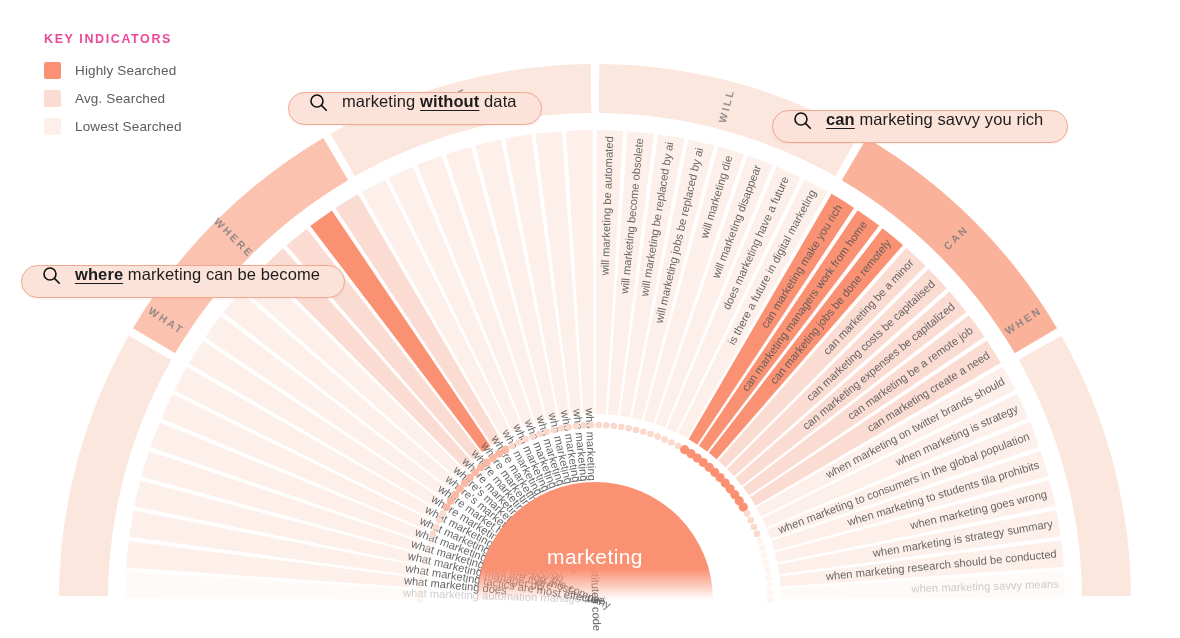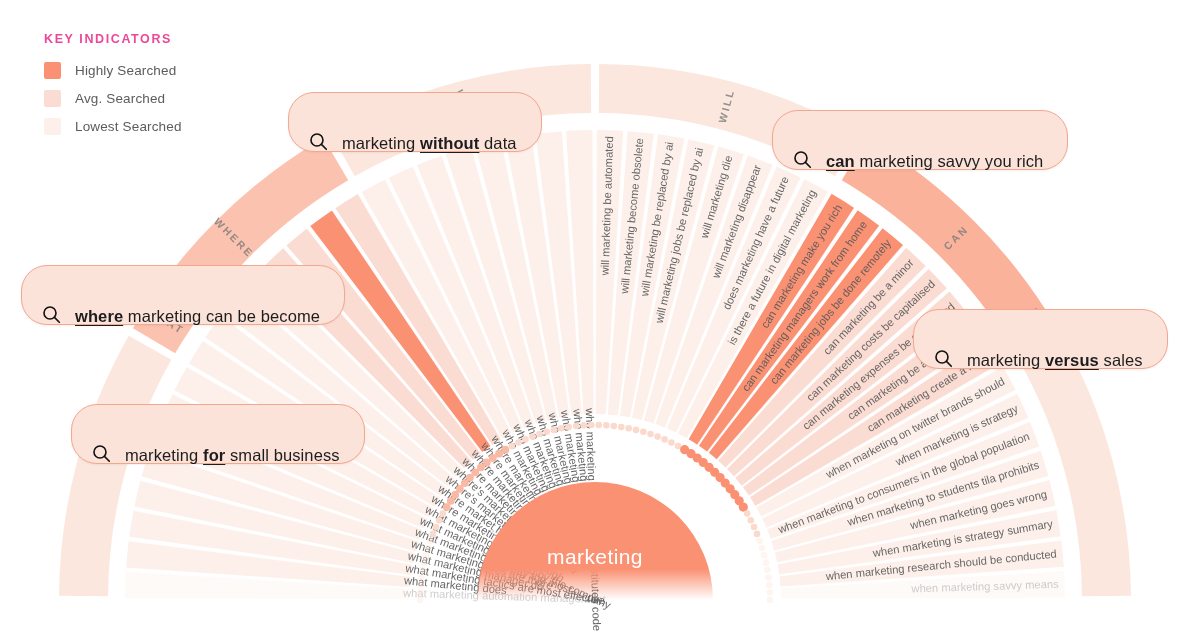--- a/index.html
+++ b/index.html
@@ -19,22 +19,22 @@
   #legend .legend-title{
     font-size:12.5px;letter-spacing:1.6px;font-weight:700;color:#ec4899;
     margin-bottom:16px;
   }
   #legend .legend-row{display:flex;align-items:center;margin-bottom:11px;}
   #legend .sw{width:17px;height:17px;border-radius:2px;margin-right:14px;flex:0 0 auto;}
   #legend .lab{font-size:13.5px;color:#5c5c5c;letter-spacing:.15px;}
 
   
   .bubble{
-    position:absolute;z-index:60;display:flex;align-items:flex-end;
-    box-sizing:border-box;height:60px;border-radius:26px;
+    position:absolute;z-index:60;display:flex;align-items:flex-start;
+    box-sizing:border-box;height:33px;border-radius:26px;
     background:#FCE3DA;border:1px solid #F2A78F;
     padding:0 24px 0 20px;white-space:nowrap;
     box-shadow:0 1px 2px rgba(180,110,85,.10);
   }
   .bubble .mag{flex:0 0 auto;margin-right:14px;display:block;}
   .bubble .txt{font-size:16.5px;color:#1d1d1d;letter-spacing:.1px;line-height:1;}
   .bubble .txt b{font-weight:700;text-decoration:underline;text-underline-offset:2.5px;}
 
   #bubble-without{left:288px;top:92px;}
   #bubble-can{left:772px;top:110px;}
@@ -324,29 +324,15 @@
   </div>
 
   <div class="bubble" id="bubble-where">
     <svg class="mag" width="19" height="19" viewBox="0 0 20 20">
       <circle cx="8.4" cy="8.4" r="6.3" fill="none" stroke="#111" stroke-width="1.7"></circle>
       <line x1="13.1" y1="13.1" x2="18.2" y2="18.2" stroke="#111" stroke-width="1.7" stroke-linecap="round"></line>
     </svg>
     <span class="txt"><span></span><b>where</b><span> marketing can be become</span></span>
   </div>
 
-  <div class="bubble" id="bubble-versus">
-    <svg class="mag" width="19" height="19" viewBox="0 0 20 20">
-      <circle cx="8.4" cy="8.4" r="6.3" fill="none" stroke="#111" stroke-width="1.7"></circle>
-      <line x1="13.1" y1="13.1" x2="18.2" y2="18.2" stroke="#111" stroke-width="1.7" stroke-linecap="round"></line>
-    </svg>
-    <span class="txt"><span>marketing </span><b>versus</b><span> sales</span></span>
-  </div>
-
-  <div class="bubble" id="bubble-for">
-    <svg class="mag" width="19" height="19" viewBox="0 0 20 20">
-      <circle cx="8.4" cy="8.4" r="6.3" fill="none" stroke="#111" stroke-width="1.7"></circle>
-      <line x1="13.1" y1="13.1" x2="18.2" y2="18.2" stroke="#111" stroke-width="1.7" stroke-linecap="round"></line>
-    </svg>
-    <span class="txt"><span>marketing </span><b>for</b><span> small business</span></span>
-  </div>
+
 
 </div>
 
 </body></html>

